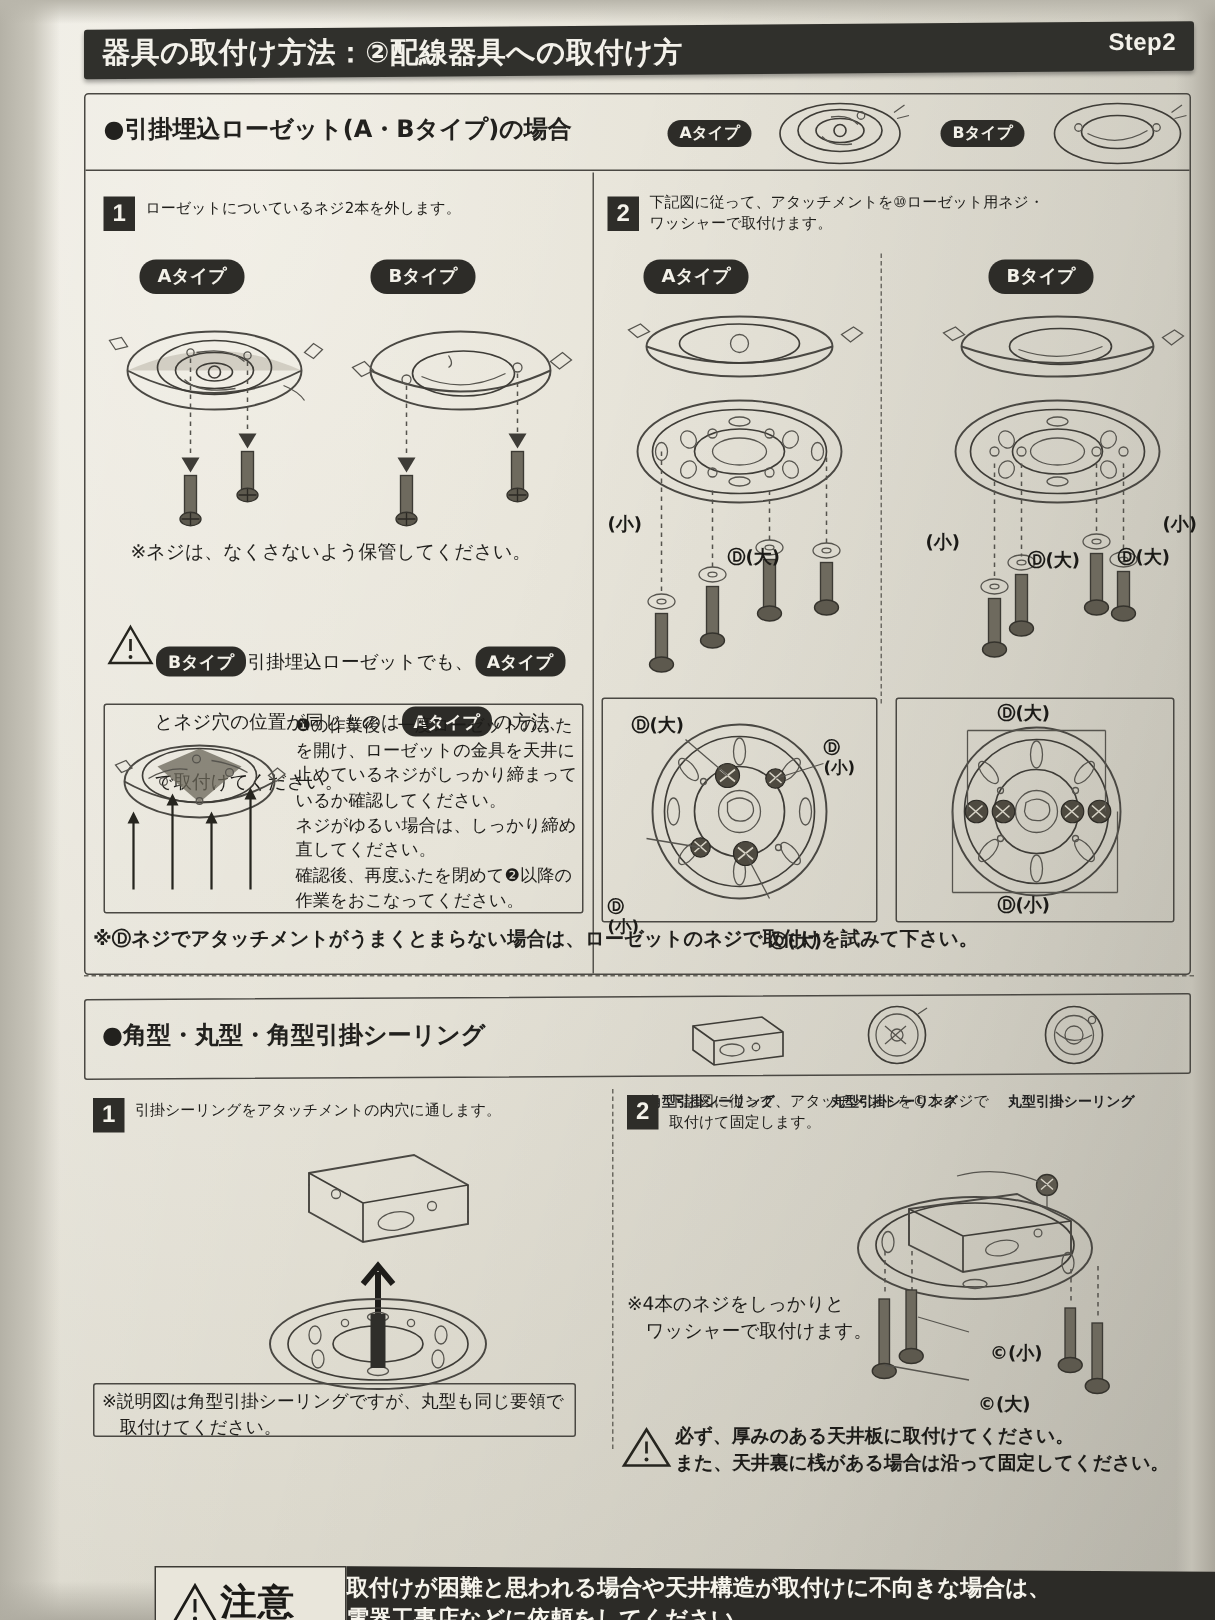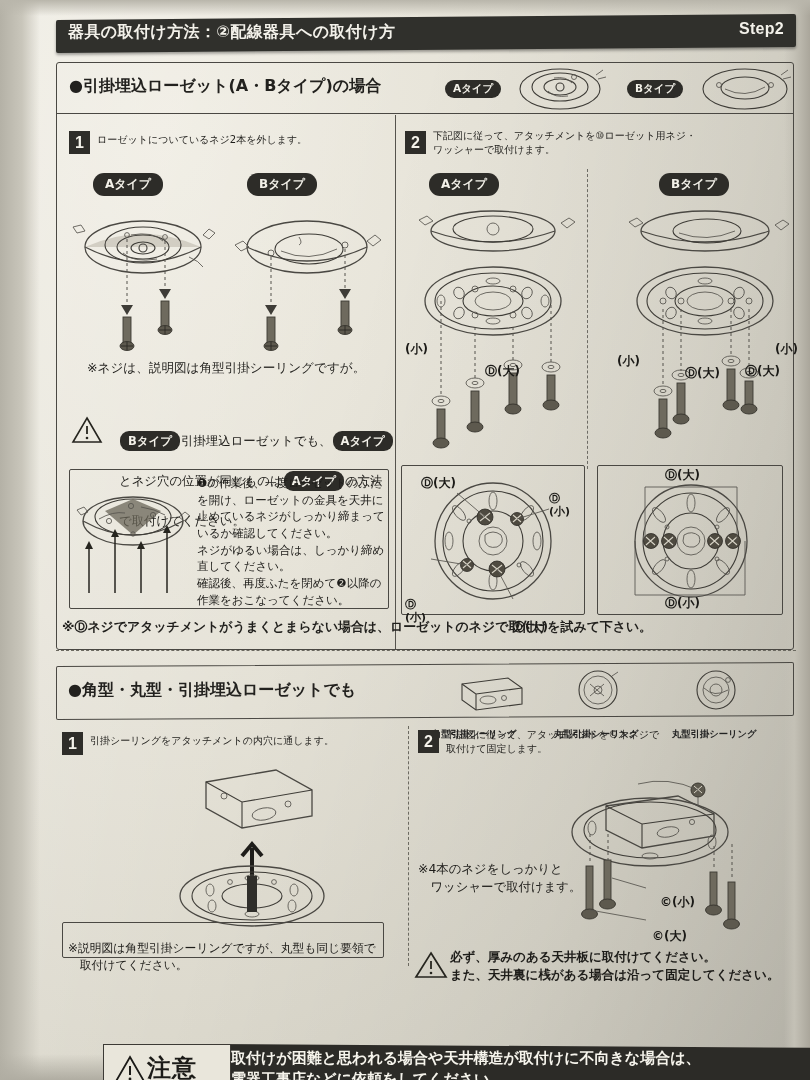--- a/index.html
+++ b/index.html
@@ -33,21 +33,21 @@
   
   .hdr{
     position:absolute;left:56px;top:17px;width:740px;height:33px;
     background:#30302c;color:#f3f1ea;
     border-radius:2px 2px 2px 2px;
     transform:skewY(-0.45deg);
     box-shadow:0 2px 3px rgba(0,0,0,.35);
   }
   .hdr-inner{transform:skewY(0.45deg);height:100%;position:relative;}
   .hdr-title{
-    position:absolute;left:12px;top:5px;font-size:16px;font-weight:bold;
+    position:absolute;left:12px;top:5px;font-size:19px;font-weight:bold;
     letter-spacing:.4px;white-space:nowrap;
   }
   .hdr-step{
     position:absolute;right:12px;top:3px;font-size:16px;font-weight:bold;
     font-family:"Liberation Sans",sans-serif;letter-spacing:.3px;
   }
 
   
   .frame1{
     position:absolute;left:56px;top:62px;width:736px;height:586px;
@@ -228,28 +228,28 @@
       <path d="M38 104 l 6 10 l 6 -10 z" fill="#3e3c37"></path>
       <path d="M112 88 l 6 10 l 6 -10 z" fill="#3e3c37"></path>
       <rect x="40" y="116" width="8" height="26" class="scr"></rect>
       <ellipse cx="44" cy="145" rx="7" ry="4.5" class="scrhead"></ellipse>
       <path d="M38 145 h12 M44 141 v8" stroke="#2b2924" stroke-width=".9"></path>
       <rect x="114" y="100" width="8" height="26" class="scr"></rect>
       <ellipse cx="118" cy="129" rx="7" ry="4.5" class="scrhead"></ellipse>
       <path d="M112 129 h12 M118 125 v8" stroke="#2b2924" stroke-width=".9"></path>
     </svg>
 
-    <div class="note" style="left:30px;top:296px;width:300px;">※ネジは、説明図は角型引掛シーリングですが。</div>
+    <div class="note" style="left:30px;top:296px;width:300px;">※ネジは、なくさないよう保管してください。</div>
 
     <svg class="warn-tri" style="left:14px;top:352px;" width="32" height="30">
       <path d="M16 3 L30 27 L2 27 Z" fill="none" stroke="#26251f" stroke-width="1.6"></path>
       <path d="M16 11 v8" stroke="#26251f" stroke-width="1.8"></path>
       <circle cx="16" cy="23" r="1.3" fill="#26251f"></circle>
     </svg>
-    <div class="smalltxt" style="left:46px;top:348px;width:290px;font-size:12.4px;line-height:1.6;margin-left:16px;">
+    <div class="smalltxt" style="left:46px;top:348px;width:290px;font-size:12.4px;line-height:1.6;">
       <span class="inlinelab">Bタイプ</span><span>引掛埋込ローゼットでも、</span><span class="inlinelab">Aタイプ</span><br>
       <span>とネジ穴の位置が同じものは</span><span class="inlinelab">Aタイプ</span><span>の方法</span><br>
       <span>で取付けてください。</span>
     </div>
 
     <div class="warnbox" style="left:12px;top:406px;width:318px;height:138px;"></div>
     <svg style="position:absolute;left:18px;top:412px;" width="118" height="128">
       <ellipse cx="58" cy="46" rx="50" ry="24" class="ln2"></ellipse>
       <path d="M8 46 q 50 28 100 0" class="ln2"></path>
       <ellipse cx="58" cy="42" rx="38" ry="18" class="ln"></ellipse>
@@ -489,21 +489,21 @@
     <div class="callout" style="left:608px;top:404px;">Ⓓ(大)</div>
     <div class="callout" style="left:608px;top:532px;">Ⓓ(小)</div>
   </div>
 
   <div class="note" style="left:62px;top:618px;width:740px;font-size:12.9px;font-weight:bold;">※Ⓓネジでアタッチメントがうまくとまらない場合は、ローゼットのネジで取付けを試みて下さい。</div>
 
   <div class="hdash" style="left:56px;top:650px;width:740px;"></div>
 
   <div class="frame2">
     <div class="sec2-head"></div>
-    <div class="sec-title" style="left:12px;top:16px;">●角型・丸型・引掛埋込ローゼットでも</div>
+    <div class="sec-title" style="left:12px;top:16px;">●角型・丸型・角型引掛シーリング</div>
 
     <svg style="position:absolute;left:392px;top:6px;" width="80" height="42">
       <path d="M14 14 L60 8 L74 18 L74 34 L28 40 L14 30 Z" class="ln"></path>
       <path d="M14 14 L28 24 L28 40 M28 24 L74 18" class="ln"></path>
       <ellipse cx="40" cy="30" rx="8" ry="4" class="lnt"></ellipse>
       <circle cx="56" cy="28" r="2.5" class="lnt"></circle>
     </svg>
     <div class="thumbcap" style="left:376px;top:48px;">角型引掛シーリング</div>
 
     <svg style="position:absolute;left:512px;top:4px;" width="60" height="44">
@@ -549,21 +549,21 @@
         <ellipse cx="148" cy="126" rx="4" ry="6"></ellipse>
         <ellipse cx="66" cy="142" rx="4" ry="6"></ellipse>
         <ellipse cx="146" cy="142" rx="4" ry="6"></ellipse>
         <circle cx="84" cy="118" r="2.4"></circle>
           <circle cx="128" cy="118" r="2.4"></circle>
       </g>
       <rect x="101" y="112" width="10" height="36" fill="#2f2e2a"></rect>
     </svg>
 
     <div class="warnbox" style="left:6px;top:258px;width:320px;height:34px;"></div>
-    <div class="smalltxt" style="left:12px;top:276px;width:312px;font-size:11.8px;">※説明図は角型引掛シーリングですが、丸型も同じ要領で
+    <div class="smalltxt" style="left:12px;top:262px;width:312px;font-size:11.8px;">※説明図は角型引掛シーリングですが、丸型も同じ要領で
 　取付けてください。</div>
 
     <div class="stepnum" style="left:362px;top:66px;">2</div>
     <div class="steptxt" style="left:390px;top:64px;width:330px;">下記図に従って、アタッチメントを©木ネジで
 取付けて固定します。</div>
 
     <svg style="position:absolute;left:490px;top:96px;" width="240" height="190">
 
       <ellipse cx="104" cy="72" rx="78" ry="34" class="ln2"></ellipse>
       <ellipse cx="104" cy="70" rx="66" ry="28" class="ln"></ellipse>

